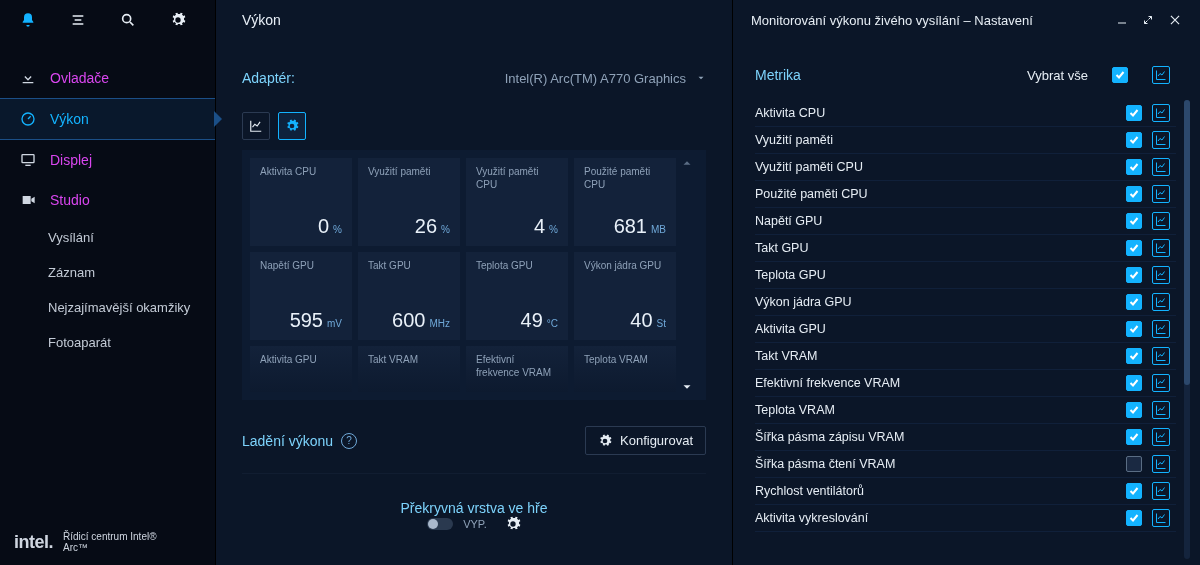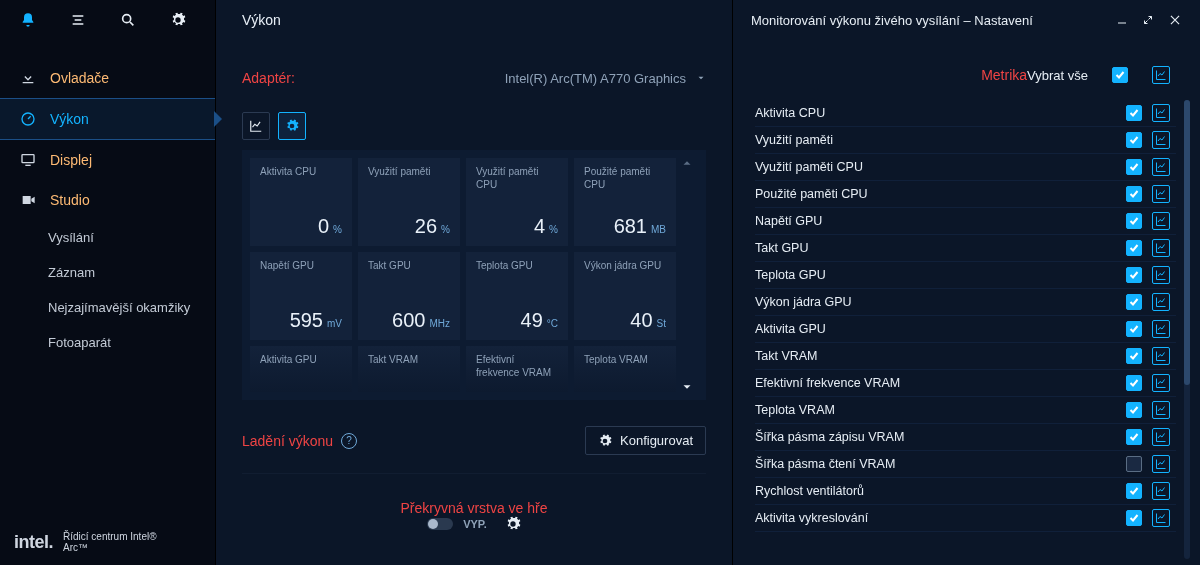--- a/index.html
+++ b/index.html
@@ -1,58 +1,58 @@
 <!DOCTYPE html>
 <html><head>
 <meta charset="utf-8">
 <style>
   * { margin:0; padding:0; box-sizing:border-box; font-family: "Segoe UI", Arial, sans-serif; }
   body { width:1200px; height:565px; background:#0a1220; color:#e6edf4; overflow:hidden; display:flex; }
   .sidebar { width:215px; background:#060b15; display:flex; flex-direction:column; }
   .side-top { height:40px; display:flex; align-items:center; gap:30px; padding:0 18px; }
   .icon-btn { width:20px; height:20px; display:flex; align-items:center; justify-content:center; cursor:pointer; }
   .nav { padding:18px 0 0 0; flex:1; }
-  .nav-item { display:flex; align-items:center; gap:14px; padding:12px 20px; font-size:14px; cursor:pointer; position:relative; color:#fdba74; }
+  .nav-item { display:flex; align-items:center; gap:14px; padding:12px 20px; font-size:14px; cursor:pointer; position:relative; color:#d946ef; }
   .nav-item.active { color:#13b3ff; border:1px solid #1b4f87; border-left:none; border-right:none; background:#09182c; }
   .nav-item.active::after { content:""; position:absolute; right:-7px; top:50%; transform:translateY(-50%); width:0; height:0; border-top:8px solid transparent; border-bottom:8px solid transparent; border-left:8px solid #1b4f87; }
   .sub-nav { padding-left:48px; }
   .sub-nav .sub-item { padding:10px 0; font-size:13px; color:#c3cbd6; cursor:pointer; }
   .brand { padding:12px 14px; display:flex; align-items:center; gap:10px; font-size:10px; color:#cfd6e0; }
   .brand-logo { font-weight:700; font-size:18px; letter-spacing:-0.5px; }
   .col-mid { flex:0 0 518px; background:#0b1628; display:flex; flex-direction:column; border-left:1px solid #000; border-right:1px solid #000; }
   .mid-head { height:40px; display:flex; align-items:center; padding:0 26px; font-size:14px; color:#e8eff7; }
   .mid-body { padding:16px 26px 0 26px; overflow:auto; flex:1; }
   .row-adapter { display:flex; align-items:center; justify-content:space-between; margin:14px 0 26px; }
-  .accent { color:#ef4444; font-size:14px; }
+  .accent { color:#7dd3fc; font-size:14px; }
   .select { display:flex; align-items:center; gap:10px; font-size:13px; color:#8fa2b8; cursor:pointer; }
   .sec-head { display:flex; align-items:center; justify-content:space-between; margin-bottom:10px; }
   .iconbox { width:28px; height:28px; border:1px solid #2b3a52; display:flex; align-items:center; justify-content:center; cursor:pointer; border-radius:2px; }
   .iconbox.filled { background:#0e223c; border-color:#13b3ff; }
   .tiles-wrap { background:#0d1b31; padding:8px; position:relative; }
   .tiles { display:grid; grid-template-columns:repeat(4, 1fr); gap:6px; }
   .tile { background:#13223a; height:88px; padding:8px 10px; display:flex; flex-direction:column; justify-content:space-between; }
   .tile.dim { height:46px; background:linear-gradient(#13223a, #0d1a2f); }
   .tile .tl-label { font-size:10px; color:#8ea1b8; line-height:1.25; }
   .tile .tl-val { font-size:20px; color:#e9f1f9; text-align:right; }
   .tile .tl-val .unit { font-size:10px; color:#6fa8d8; margin-left:4px; }
   .tiles-ctrl { width:22px; position:absolute; right:8px; top:0; height:100%; display:flex; flex-direction:column; justify-content:space-between; align-items:center; padding:6px 0; pointer-events:none; }
   .tiles-ctrl span { color:#9fb2c8; cursor:pointer; pointer-events:auto; }
   .section2 { display:flex; align-items:center; justify-content:space-between; padding:26px 0 18px; border-bottom:1px solid #111d31; }
   .help { width:16px; height:16px; border:1px solid #6fa8d8; border-radius:50%; font-size:10px; display:inline-flex; align-items:center; justify-content:center; margin-left:8px; color:#6fa8d8; }
   .btn-outline { border:1px solid #2b3a52; padding:6px 12px; font-size:13px; display:flex; align-items:center; gap:8px; cursor:pointer; color:#e6edf4; border-radius:2px; }
   .section3 { display:flex; align-items:center; justify-content:space-between; padding:26px 0;flex-direction:column; }
-  .toggle { display:flex; align-items:center; gap:10px; font-size:11px; color:#8fa2b8;font-weight:bold; }
+  .toggle { display:flex; align-items:center; gap:10px; font-size:11px; color:#8fa2b8; }
   .tog-track { width:26px; height:12px; background:#2a394f; border-radius:6px; position:relative; cursor:pointer; }
   .tog-knob { width:10px; height:10px; background:#aab9cc; border-radius:50%; position:absolute; left:1px; top:1px; }
   .col-right { flex:1; background:#0b1628; display:flex; flex-direction:column; }
   .right-head { height:40px; display:flex; align-items:center; justify-content:space-between; padding:0 18px; font-size:13px; }
   .win-ctrl { display:flex; gap:14px; align-items:center; }
   .right-body { padding:16px 10px 0 22px; flex:1; display:flex; gap:8px; }
   .met-col { flex:1; }
-  .met-head { display:flex; align-items:center; justify-content:flex-end; padding:10px 6px 16px 0; }
+  .met-head { display:flex; align-items:center; justify-content:space-between; padding:10px 6px 16px 0; }
   .check { width:16px; height:16px; border:1px solid #13b3ff; background:#13b3ff; display:inline-flex; align-items:center; justify-content:center; cursor:pointer; border-radius:2px; }
   .check svg { width:12px; height:12px; }
   .check.off { background:#1a2942; border-color:#5a6d84; }
   .chartico { width:18px; height:18px; border:1px solid #13b3ff; display:inline-flex; align-items:center; justify-content:center; border-radius:2px; cursor:pointer; }
   .metric-row { display:flex; align-items:center; justify-content:space-between; padding:4px 6px 4px 0; font-size:12.5px; border-bottom:1px solid #10203a; }
   .metric-row .r { display:flex; gap:10px; align-items:center; }
   .scroll { width:6px; background:#14243d; margin-top:44px; margin-bottom:6px; border-radius:3px; position:relative; }
   .scroll::before { content:""; position:absolute; top:0; left:0; width:100%; height:62%; background:#2c486c; border-radius:3px; }
   svg { display:block; }
 </style>

